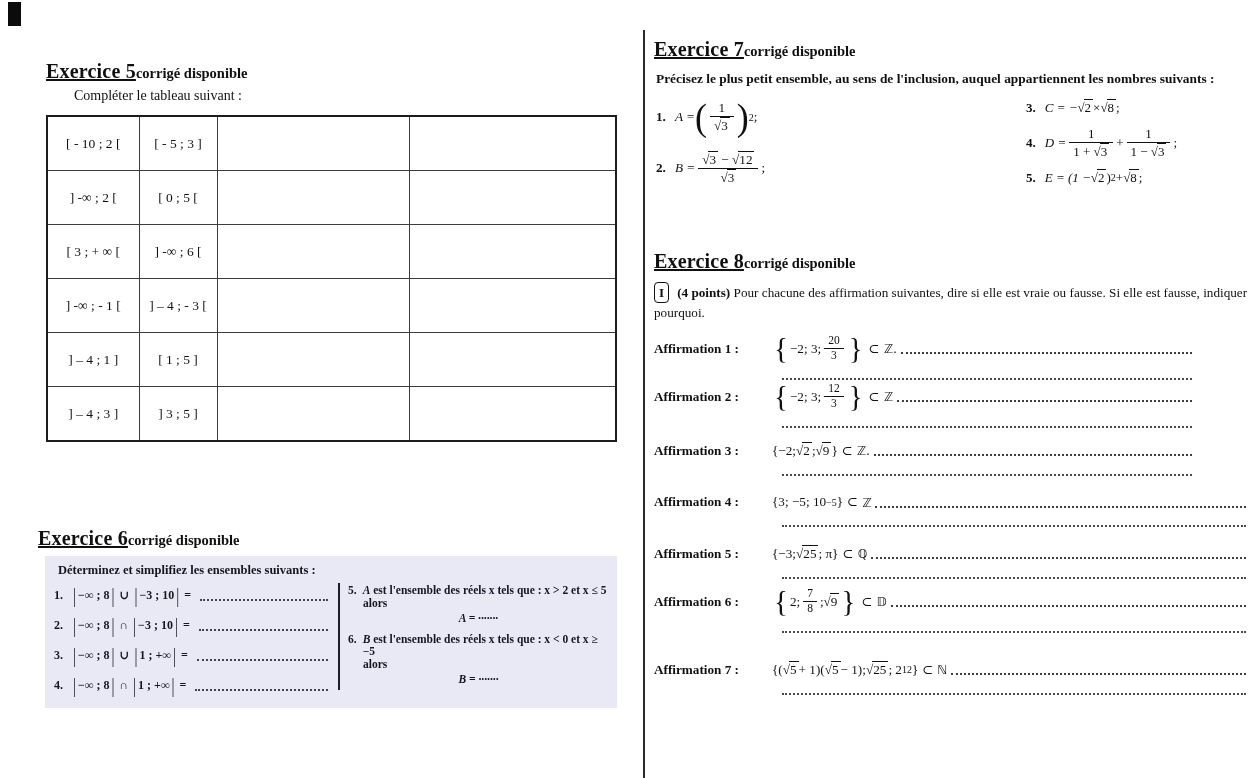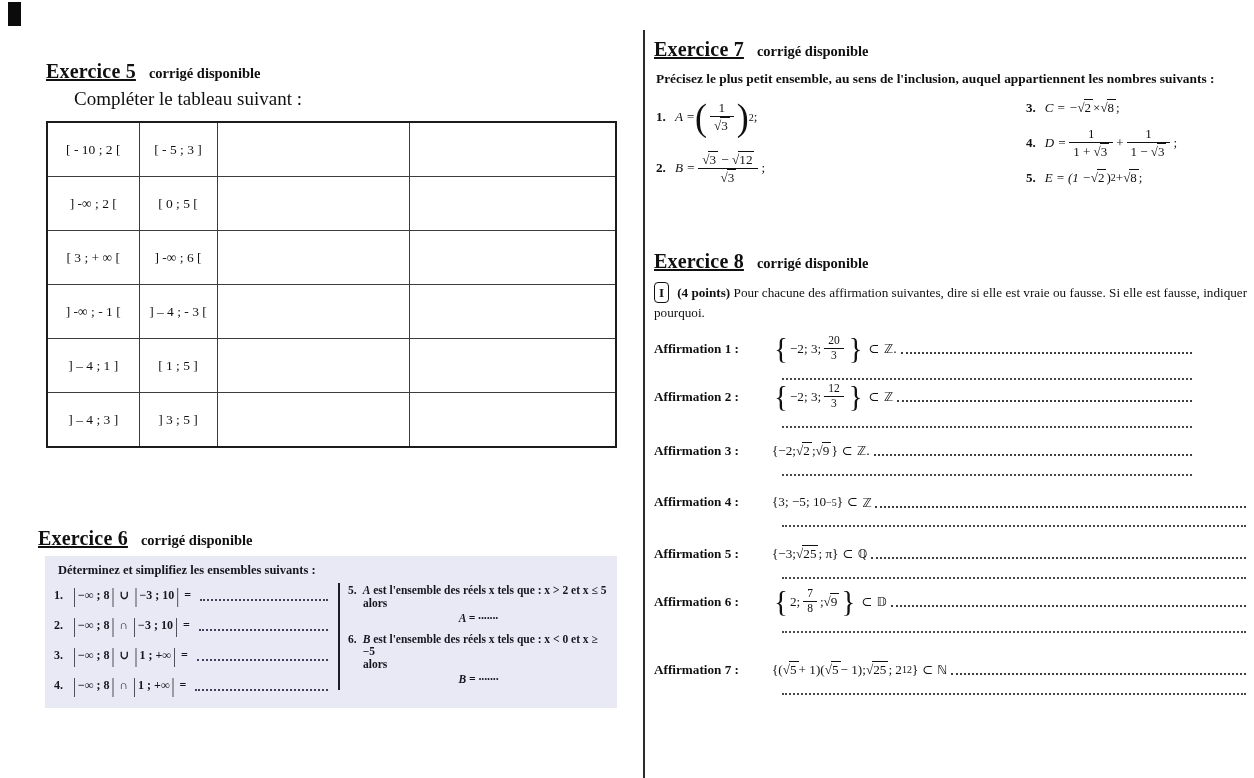--- a/index.html
+++ b/index.html
@@ -4,27 +4,27 @@
 <style>
   html,body{margin:0;padding:0;background:#fff}
   body{width:1254px;height:778px;position:relative;overflow:hidden;
        font-family:"Liberation Serif","DejaVu Serif",serif;color:#101010;}
 
   
   .corner-mark{position:absolute;left:8px;top:2px;width:13px;height:24px;background:#0b0b0b}
   .col-divider{position:absolute;left:643px;top:30px;width:2px;height:748px;background:#2b2b2b}
 
   
-  .hdr{display:flex;align-items:baseline;gap:13px;white-space:nowrap}
+  .hdr{display:flex;align-items:baseline;white-space:nowrap}
   .hdr .ttl{font-size:20px;font-weight:700;text-decoration:underline;letter-spacing:.2px}
   .hdr .bdg{font-size:14.5px;font-weight:700}
 
   
   #sec5{position:absolute;left:46px;top:60px;width:580px}
-  #sec5 .sub{font-size:19px;margin:5px 0 0 28px}
+  #sec5 .sub{font-size:14px;margin:5px 0 0 28px}
   table.ivt{border-collapse:collapse;table-layout:fixed;width:569px;margin-top:11px;border:2px solid #1c1c1c}
   table.ivt th{background:#000;color:#fff;font-size:13.5px;font-weight:700;height:37px;
                border:1px solid #9a9a9a;padding:1px 2px;line-height:1.15}
   table.ivt td{border:1px solid #3c3c3c;height:53px;text-align:center;font-size:13.5px;padding:0 4px}
 
   
   #sec6h{position:absolute;left:38px;top:527px;width:580px}
   #box6{position:absolute;left:45px;top:556px;width:572px;height:152px;background:#e9e9f5;color:#16161f}
   .b6sub{font-weight:700;font-size:12.5px;padding:7px 12px 2px 13px}
   .b6cols{display:flex;height:120px}

